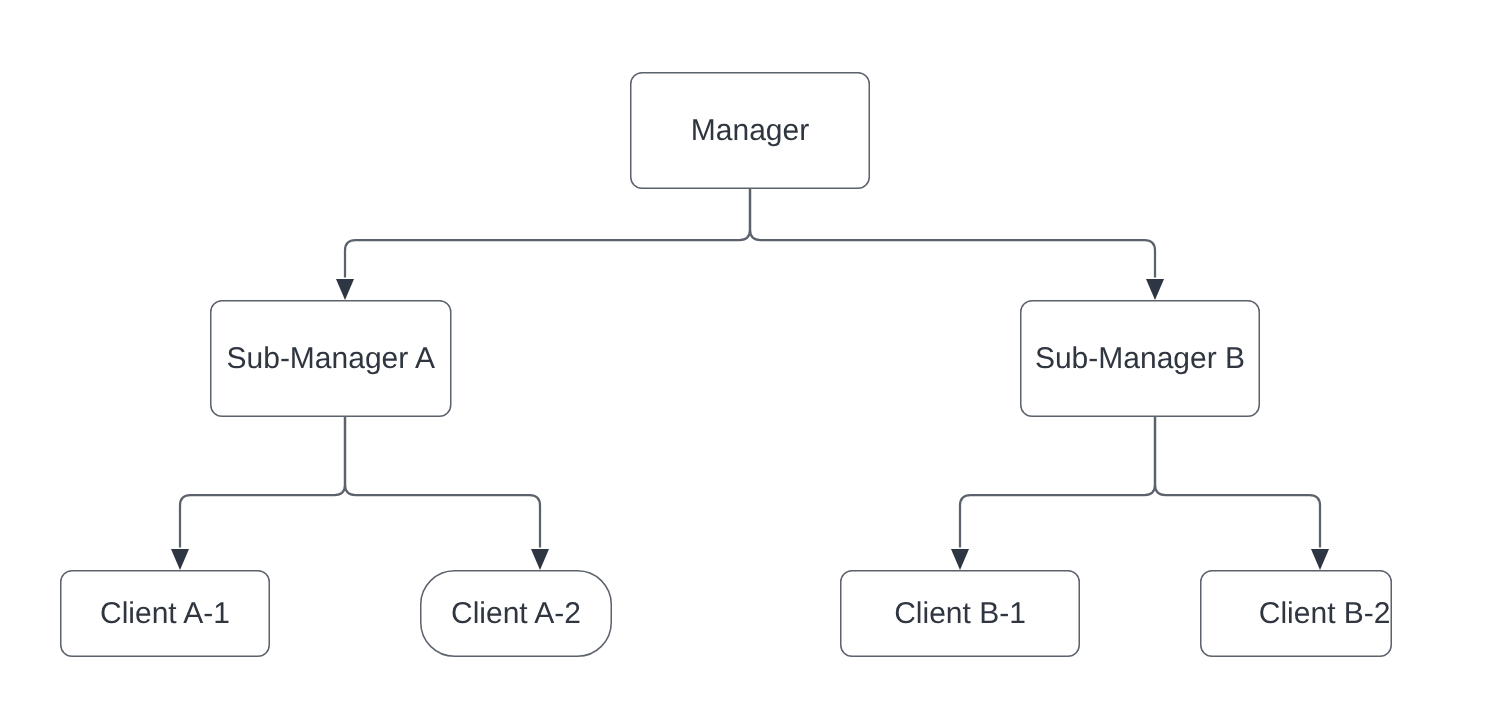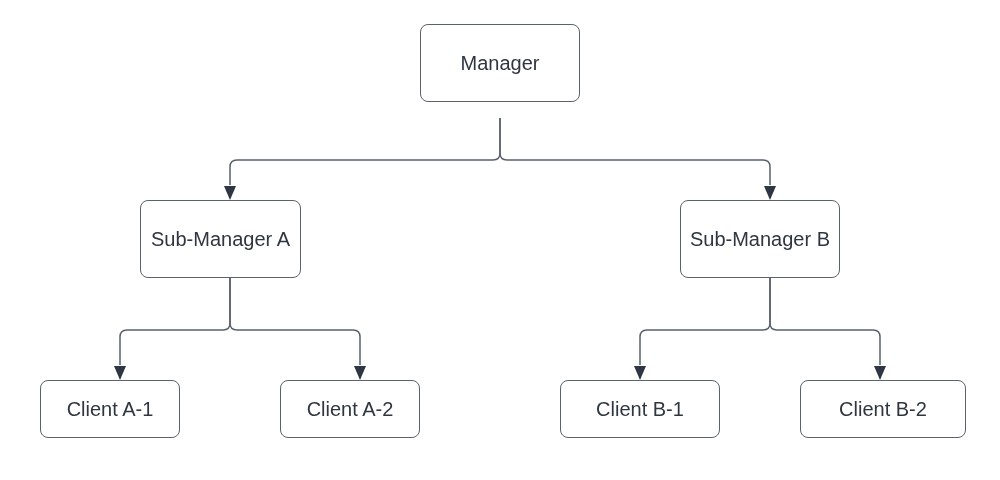--- a/index.html
+++ b/index.html
@@ -39,27 +39,27 @@
     border: 1.5px solid #5b626c;
     border-radius: 8px;
     display: flex;
     align-items: center;
     justify-content: center;
     font-size: 20px;
     color: #2f3640;
     text-align: center;
     cursor: default;
   }
-  .node-manager   { left: 420px; top: 24px;  width: 160px; height: 78px; }
+  .node-manager   { left: 420px; top: 48px;  width: 160px; height: 78px; }
   .node-sub-a     { left: 140px; top: 200px; width: 161px; height: 78px; }
   .node-sub-b     { left: 680px; top: 200px; width: 160px; height: 78px; }
   .node-client-a1 { left: 40px;  top: 380px; width: 140px; height: 58px; }
-  .node-client-a2 { left: 280px; top: 380px; width: 140px; height: 58px; }
+  .node-client-a2 { left: 280px; top: 380px; width: 128px; height: 58px; border-radius: 23px; }
   .node-client-b1 { left: 560px; top: 380px; width: 160px; height: 58px; }
-  .node-client-b2 { left: 800px; top: 380px; width: 166px; height: 58px; }
+  .node-client-b2 { left: 800px; top: 380px; width: 128px; height: 58px; justify-content: flex-end; }
 </style>
 </head>
 <body>
 
 <div id="canvas">
 
   <svg id="edge-layer" viewBox="0 0 1000 480" xmlns="http://www.w3.org/2000/svg">
 
     <path class="edge" d="M 500 118 L 500 153 Q 500 160 493 160 L 237 160 Q 230 160 230 167 L 230 185"></path>
     <polygon class="arrowhead" points="230,200 224,186 236,186"></polygon>

